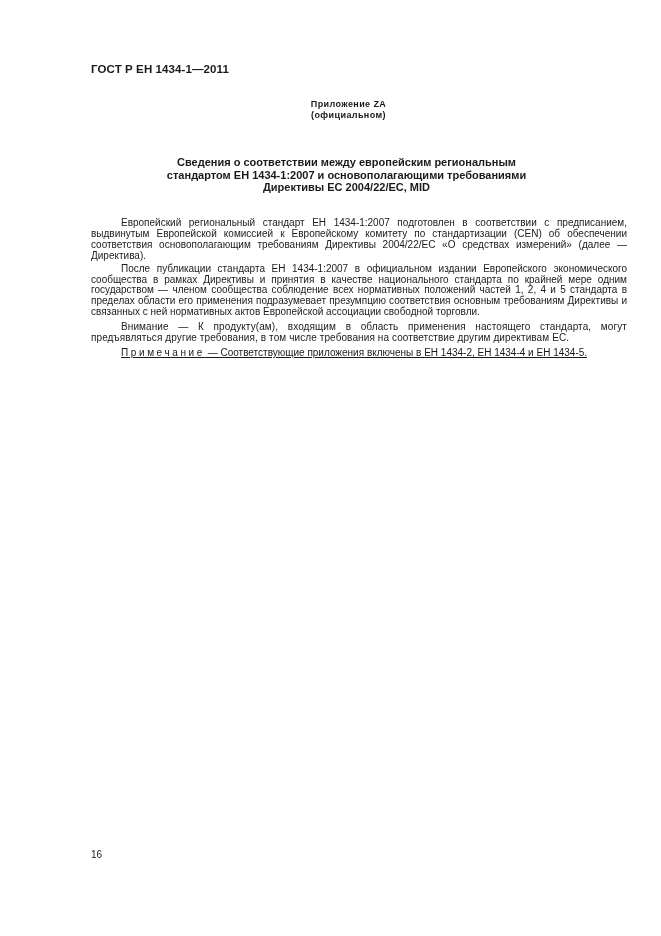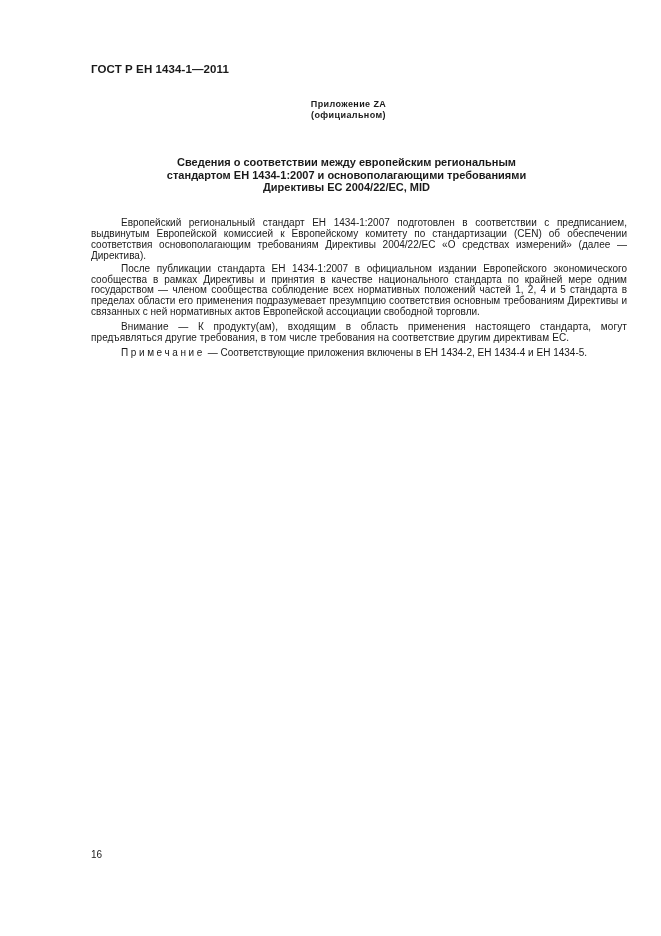--- a/index.html
+++ b/index.html
@@ -6,21 +6,21 @@
   body { width: 661px; height: 936px; position: relative; overflow: hidden;
          font-family: "Liberation Sans", sans-serif; color: #1a1a1a; }
   .page { position: absolute; left: 12px; top: 0; width: 661px; height: 936px; background: #fff; }
   .header { position: absolute; left: 79px; top: 63px; font-size: 11.5px; font-weight: bold; letter-spacing: 0.1px; }
   .annex { position: absolute; left: 0; width: 661px; top: 99px; text-align: center; font-size: 9px; font-weight: bold; line-height: 11px; letter-spacing: 0.4px; padding-left: 12px; box-sizing: border-box; }
   .title { position: absolute; left: 0; width: 661px; top: 156px; text-align: center; font-size: 11px; font-weight: bold; line-height: 12.5px; padding-left: 8px; box-sizing: border-box; }
   .body { position: absolute; left: 79px; width: 536px; top: 210px; font-size: 10px; line-height: 10.9px; margin-top: 8px; }
   .body p { margin: 0; text-indent: 30px; text-align: justify; text-align-last: left; }
   .body p.gap { margin-top: 2px; }
   .body p.warn { font-weight: normal; margin-top: 4px; letter-spacing: 0.1px; }
-  .body p.note { margin-top: 4px; }
+  .body p.note { margin-top: 4px; text-decoration: underline; }
   .spaced { letter-spacing: 2.6px; }
   .pagenum { position: absolute; left: 79px; top: 849px; font-size: 10px; }
 </style>
 </head>
 <body>
 
 <div class="page">
   <div class="header">ГОСТ Р ЕН 1434-1—2011</div>
 
   <div class="annex">

